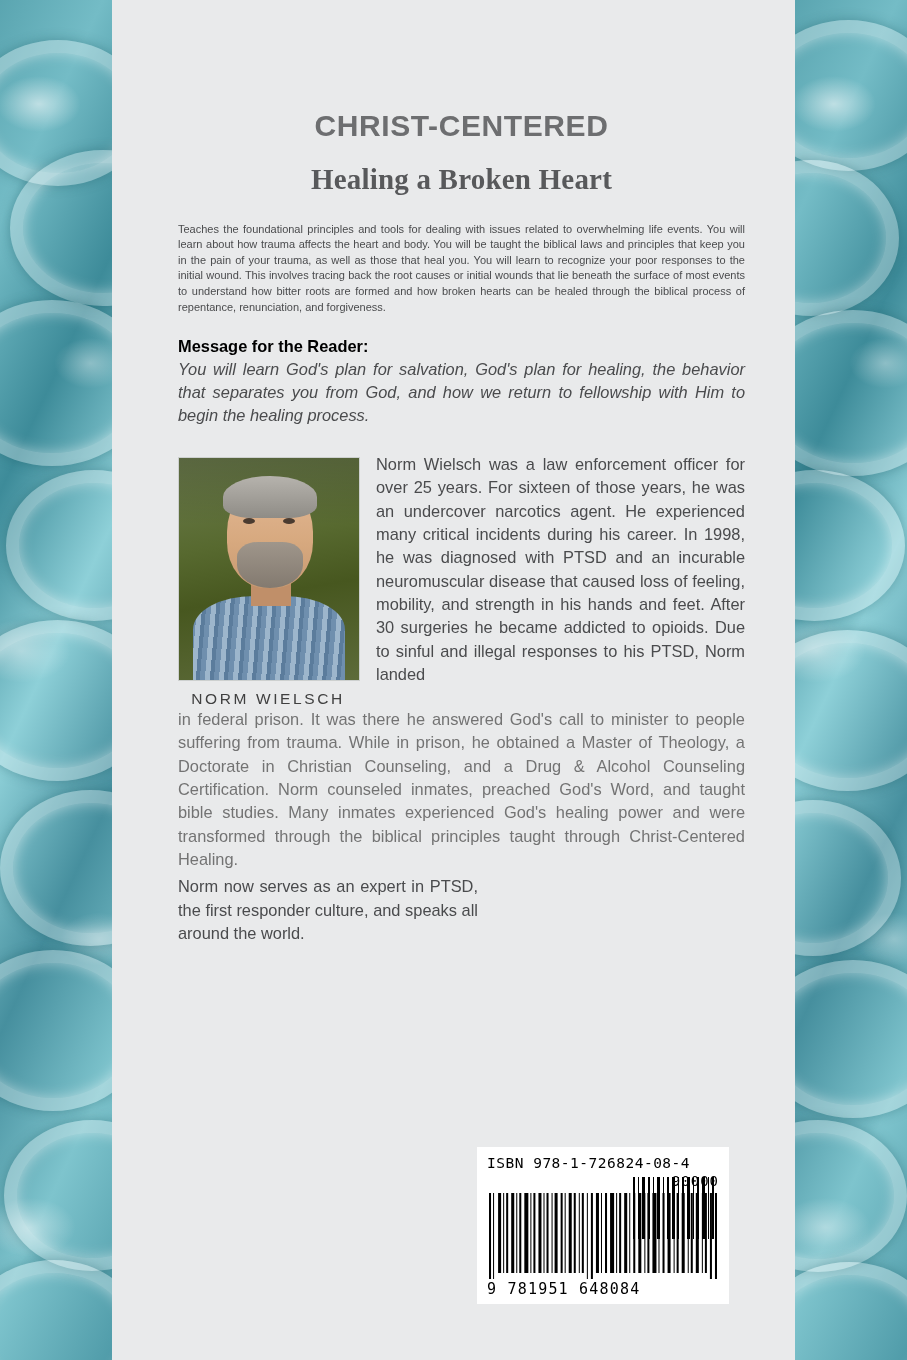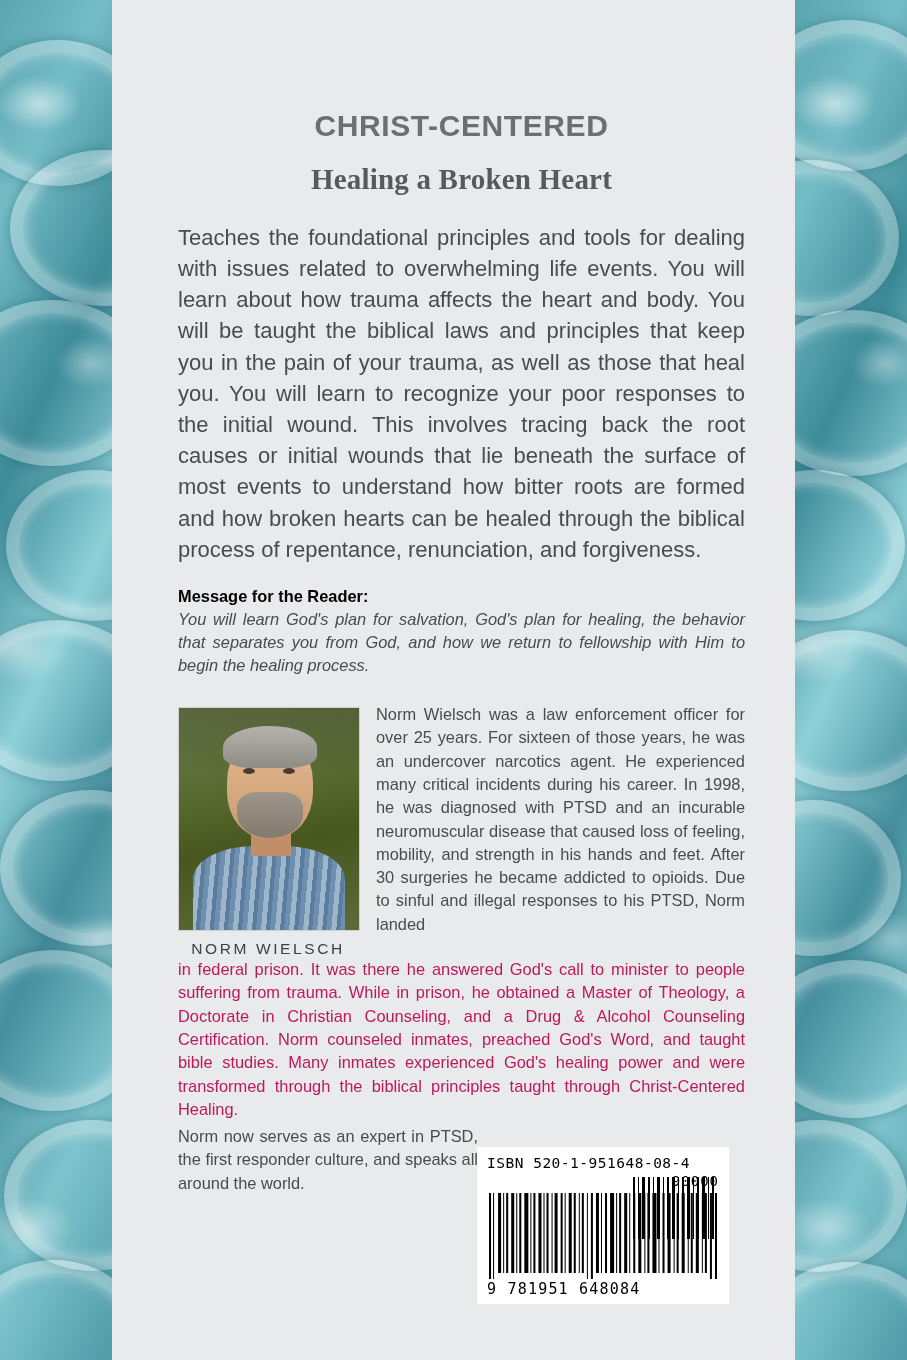--- a/index.html
+++ b/index.html
@@ -88,21 +88,21 @@
     font-size: 29px;
     color: #58595b;
     margin-top: 18px;
     letter-spacing: 0.2px;
     font-weight: bold;
   }
 
   
   .blurb {
     margin-top: 26px;
-    font-size: 22px;
+    font-size: 11px;
     line-height: 1.42;
     color: #4a4b4d;
     text-align: justify;
     text-justify: inter-word;
   }
   .section {
     margin-top: 22px;
   }
   .section-head {
     font-size: 16.4px;
@@ -198,21 +198,21 @@
   .author-bio {
     font-size: 16.4px;
     line-height: 1.42;
     color: #4a4b4d;
     text-align: justify;
   }
   .author-bio2 {
     clear: both;
     font-size: 16.4px;
     line-height: 1.42;
-    color: #be185d;
+    color: #737373;
     text-align: justify;
     margin-top: 2px;
   }
   .bio-tail {
     width: 300px;
     font-size: 16.4px;
     line-height: 1.42;
     color: #4a4b4d;
     text-align: justify;
     margin-top: 4px;
@@ -324,21 +324,21 @@
       <div class="author-bio">Norm Wielsch was a law enforcement officer for over 25 years. For sixteen of those years, he was an undercover narcotics agent. He experienced many critical incidents during his career. In 1998, he was diagnosed with PTSD and an incurable neuromuscular disease that caused loss of feeling, mobility, and strength in his hands and feet. After 30 surgeries he became addicted to opioids. Due to sinful and illegal responses to his PTSD, Norm landed</div>
       <div class="author-name">NORM WIELSCH</div>
       <div class="author-bio2">in federal prison. It was there he answered God's call to minister to people suffering from trauma. While in prison, he obtained a Master of Theology, a Doctorate in Christian Counseling, and a Drug &amp; Alcohol Counseling Certification. Norm counseled inmates, preached God's Word, and taught bible studies. Many inmates experienced God's healing power and were transformed through the biblical principles taught through Christ-Centered Healing.</div>
       <div class="bio-tail">Norm now serves as an expert in PTSD, the first responder culture, and speaks all around the world.</div>
     </div>
 
   </div>
 
   <div class="barcode-box">
     <div class="isbn-row">
-      <div class="isbn-line">ISBN 520-1-951648-08-4</div>
+      <div class="isbn-line">ISBN 978-1-726824-08-4</div>
     </div>
     <div class="price-code">90000</div>
 
     <svg class="bars" viewBox="0 0 230 86" preserveAspectRatio="none">
       <g fill="#000">
         <rect x="2" y="0" width="2" height="86"></rect>
           <rect x="6" y="0" width="1" height="86"></rect>
         <rect x="11" y="0" width="3" height="80"></rect>
           <rect x="16" y="0" width="1" height="80"></rect>
         <rect x="19" y="0" width="2" height="80"></rect>

